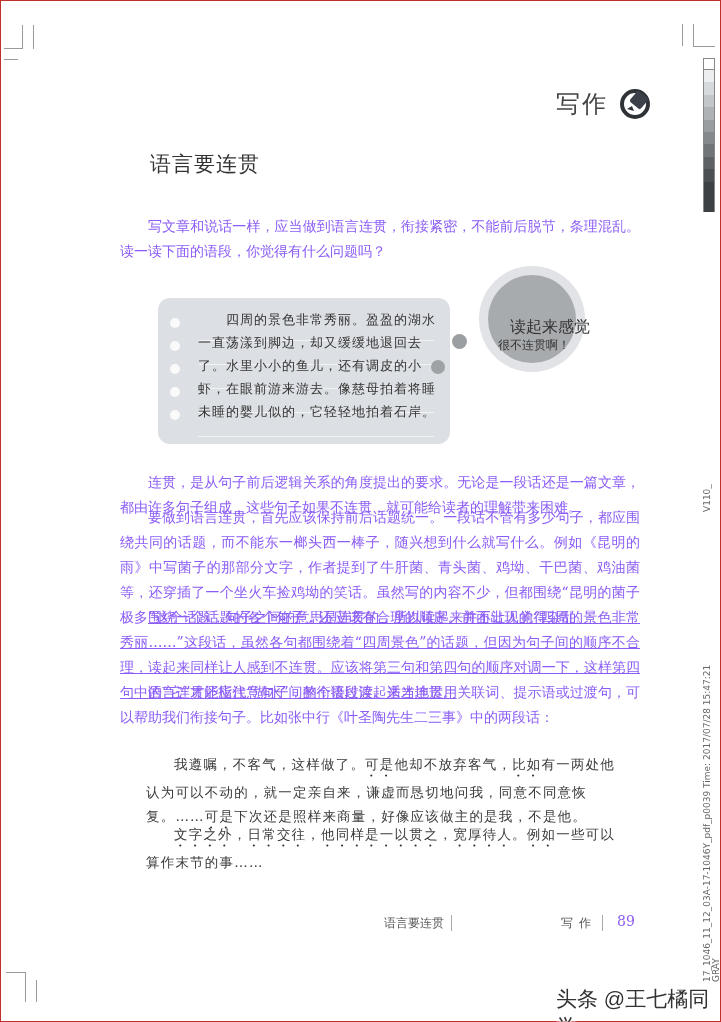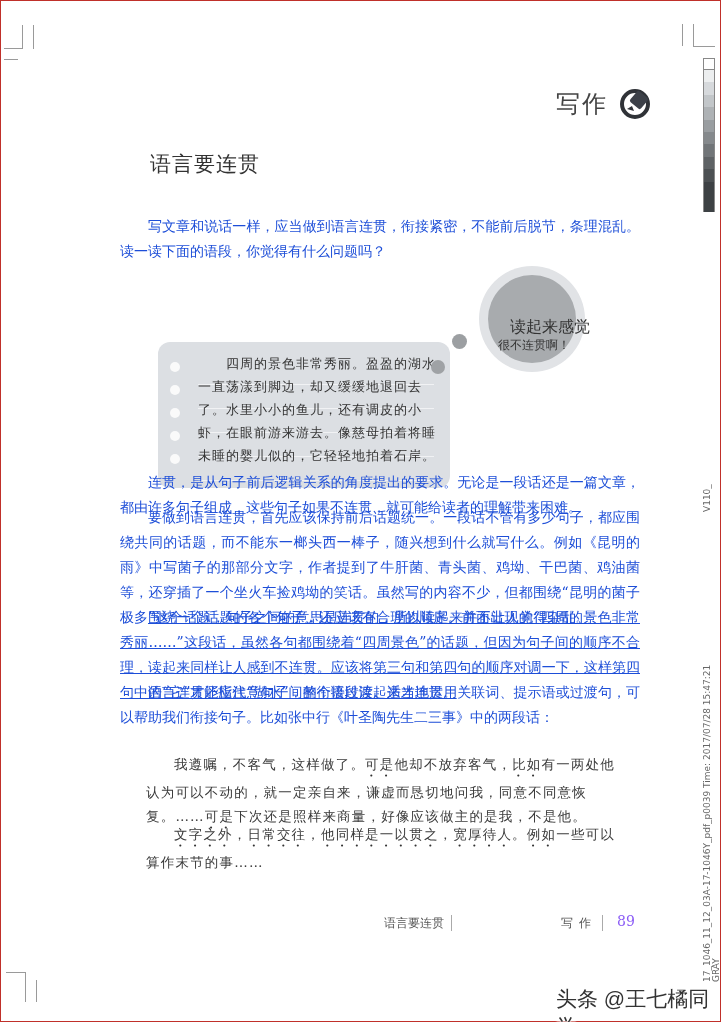--- a/index.html
+++ b/index.html
@@ -23,26 +23,26 @@
   .section-head .t {
     font-family: "DejaVu Sans", sans-serif; font-size: 24px; color: #444; letter-spacing: 2px;
   }
   .pen-icon { width: 30px; height: 30px; }
   .title {
     position: absolute; left: 150px; top: 150px;
     font-family: "DejaVu Sans", sans-serif; font-size: 21px; color: #333; letter-spacing: 1px;
   }
   .para {
     position: absolute; left: 120px; width: 520px;
-    font-size: 14px; line-height: 25px; color: #1d4ed8; text-indent: 28px; margin: 0;
+    font-size: 14px; line-height: 25px; color: #8b5cf6; text-indent: 28px; margin: 0;
     text-align: justify;
   }
   .card {
     position: absolute; left: 158px; top: 298px; width: 292px; height: 146px;
-    background: #dcdfe3; border-radius: 12px; margin-top: 44px;
+    background: #dcdfe3; border-radius: 12px;
   }
   .card .holes { position: absolute; left: 12px; top: 20px; }
   .card .hole { width: 10px; height: 10px; border-radius: 50%; background: #fafafa; margin-bottom: 13px; }
   .card .lines { position: absolute; left: 40px; top: 20px; width: 236px; }
   .card .ln { height: 22px; border-bottom: 1px solid #f1f2f4; margin-bottom: 1px; }
   .card .txt {
     position: absolute; left: 40px; top: 10px; width: 240px;
     font-family: "DejaVu Serif", serif; font-size: 13px; line-height: 23px; color: #333;
     text-indent: 28px; letter-spacing: 1px;
   }

